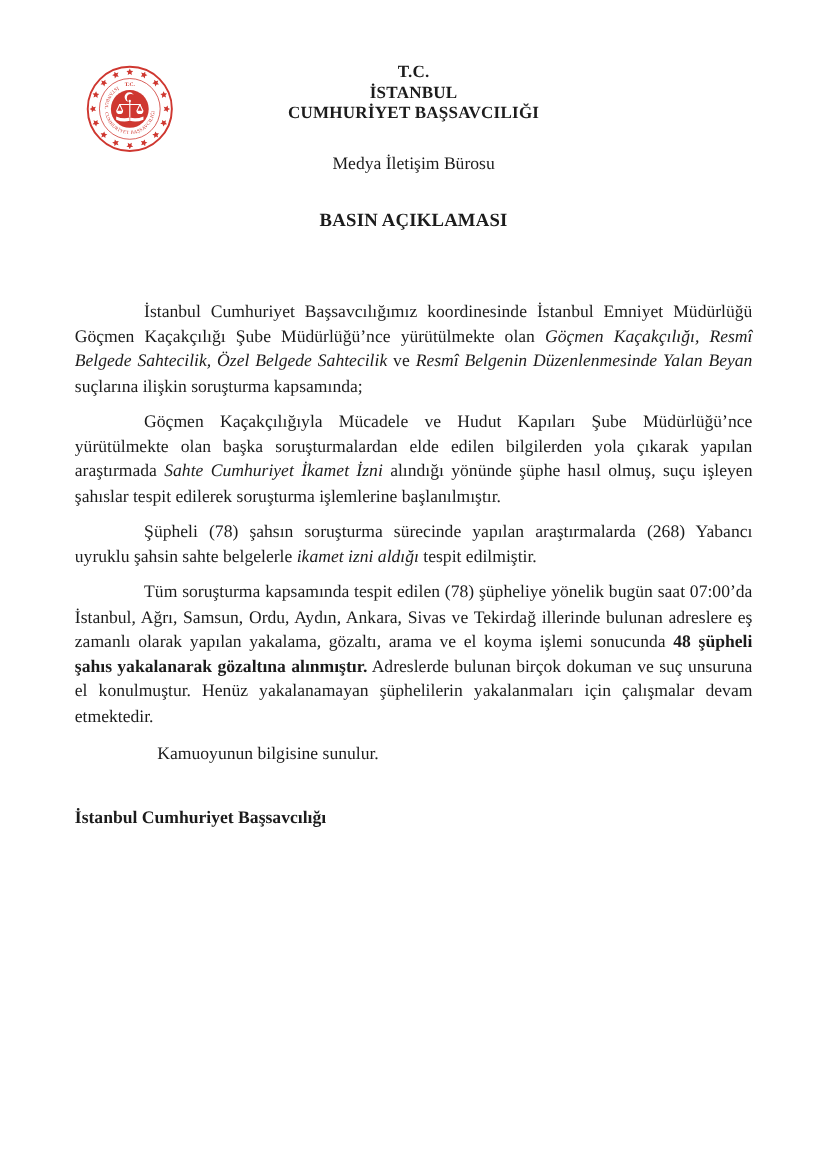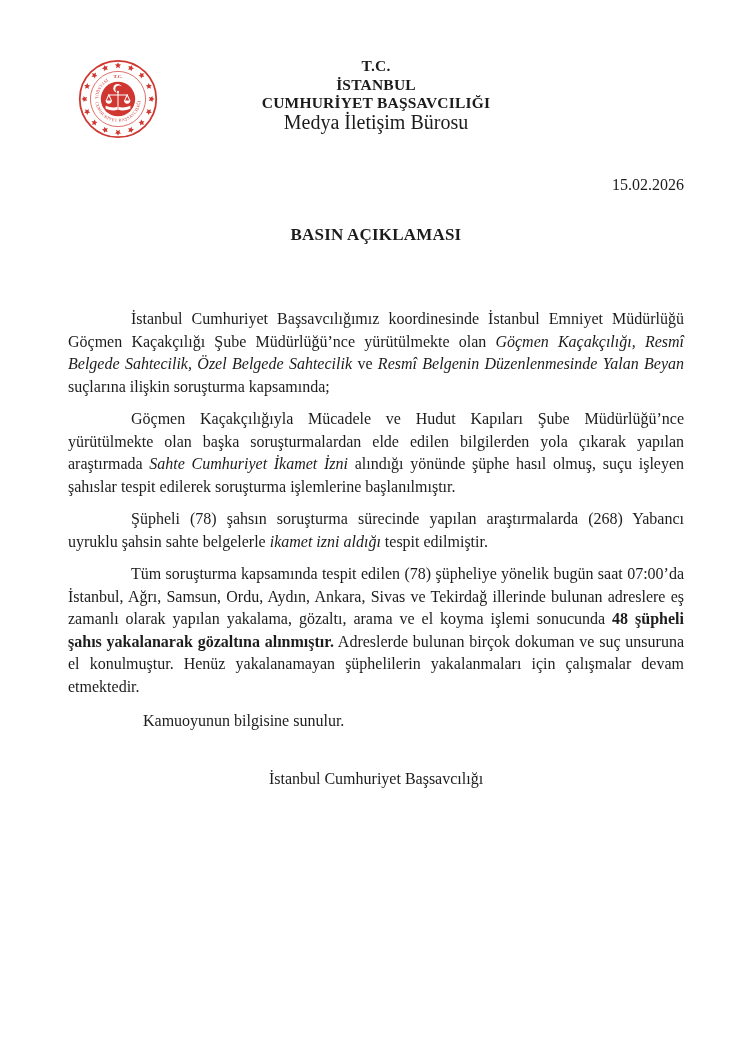--- a/index.html
+++ b/index.html
@@ -33,21 +33,22 @@
     text-align: center;
     line-height: 18.5px;
   }
   .header-text .h-bold {
     font-weight: bold;
     font-size: 15.5px;
     letter-spacing: 0.2px;
   }
   .header-text .h-reg {
     font-weight: normal;
-    font-size: 20px;
+    font-size: 16px;
+    margin-top: 28px;
   }
   
   .date-row {
     margin-top: 45px;
     text-align: right;
     font-size: 16px;
   }
   .doc-title {
     margin-top: 31px;
     text-align: center;
@@ -69,22 +70,22 @@
   .seg-italic { font-style: italic; }
   .seg-bold { font-weight: bold; }
   .closing {
     margin: 12px;
     font-size: 16px;
     line-height: 22.5px;
     text-indent: 63px;
   }
   .signature {
     margin-top: 37px;
-    text-align: center;
-    font-weight: normal;
+    text-align: left;
+    font-weight: bold;
     font-size: 16px;
   }
 </style>
 </head>
 <body>
 
 <div class="page">
 
   <div class="emblem">
     <svg viewBox="0 0 100 100" width="80" height="80" aria-hidden="true">
@@ -150,21 +151,20 @@
 
   <div class="content">
 
     <div class="header-text">
       <div class="h-bold">T.C.</div>
       <div class="h-bold">İSTANBUL</div>
       <div class="h-bold">CUMHURİYET BAŞSAVCILIĞI</div>
       <div class="h-reg">Medya İletişim Bürosu</div>
     </div>
 
-    <div class="date-row">15.02.2026</div>
 
     <div class="doc-title">BASIN AÇIKLAMASI</div>
 
     <div class="body-text">
         <p class="para"><span>İstanbul Cumhuriyet Başsavcılığımız koordinesinde İstanbul Emniyet Müdürlüğü Göçmen Kaçakçılığı Şube Müdürlüğü’nce yürütülmekte olan </span><span class="seg-italic">Göçmen Kaçakçılığı, Resmî Belgede Sahtecilik, Özel Belgede Sahtecilik</span><span> ve </span><span class="seg-italic">Resmî Belgenin Düzenlenmesinde Yalan Beyan</span><span> suçlarına ilişkin soruşturma kapsamında;</span></p>
         <p class="para"><span>Göçmen Kaçakçılığıyla Mücadele ve Hudut Kapıları Şube Müdürlüğü’nce yürütülmekte olan başka soruşturmalardan elde edilen bilgilerden yola çıkarak yapılan araştırmada </span><span class="seg-italic">Sahte Cumhuriyet İkamet İzni</span><span> alındığı yönünde şüphe hasıl olmuş, suçu işleyen şahıslar tespit edilerek soruşturma işlemlerine başlanılmıştır.</span></p>
         <p class="para"><span>Şüpheli (78) şahsın soruşturma sürecinde yapılan araştırmalarda (268) Yabancı uyruklu şahsin sahte belgelerle </span><span class="seg-italic">ikamet izni aldığı</span><span> tespit edilmiştir.</span></p>
         <p class="para"><span>Tüm soruşturma kapsamında tespit edilen (78) şüpheliye yönelik bugün saat 07:00’da İstanbul, Ağrı, Samsun, Ordu, Aydın, Ankara, Sivas ve Tekirdağ illerinde bulunan adreslere eş zamanlı olarak yapılan yakalama, gözaltı, arama ve el koyma işlemi sonucunda </span><span class="seg-bold">48 şüpheli şahıs yakalanarak gözaltına alınmıştır.</span><span> Adreslerde bulunan birçok dokuman ve suç unsuruna el konulmuştur. Henüz yakalanamayan şüphelilerin yakalanmaları için çalışmalar devam etmektedir.</span></p>
       </div>
 

